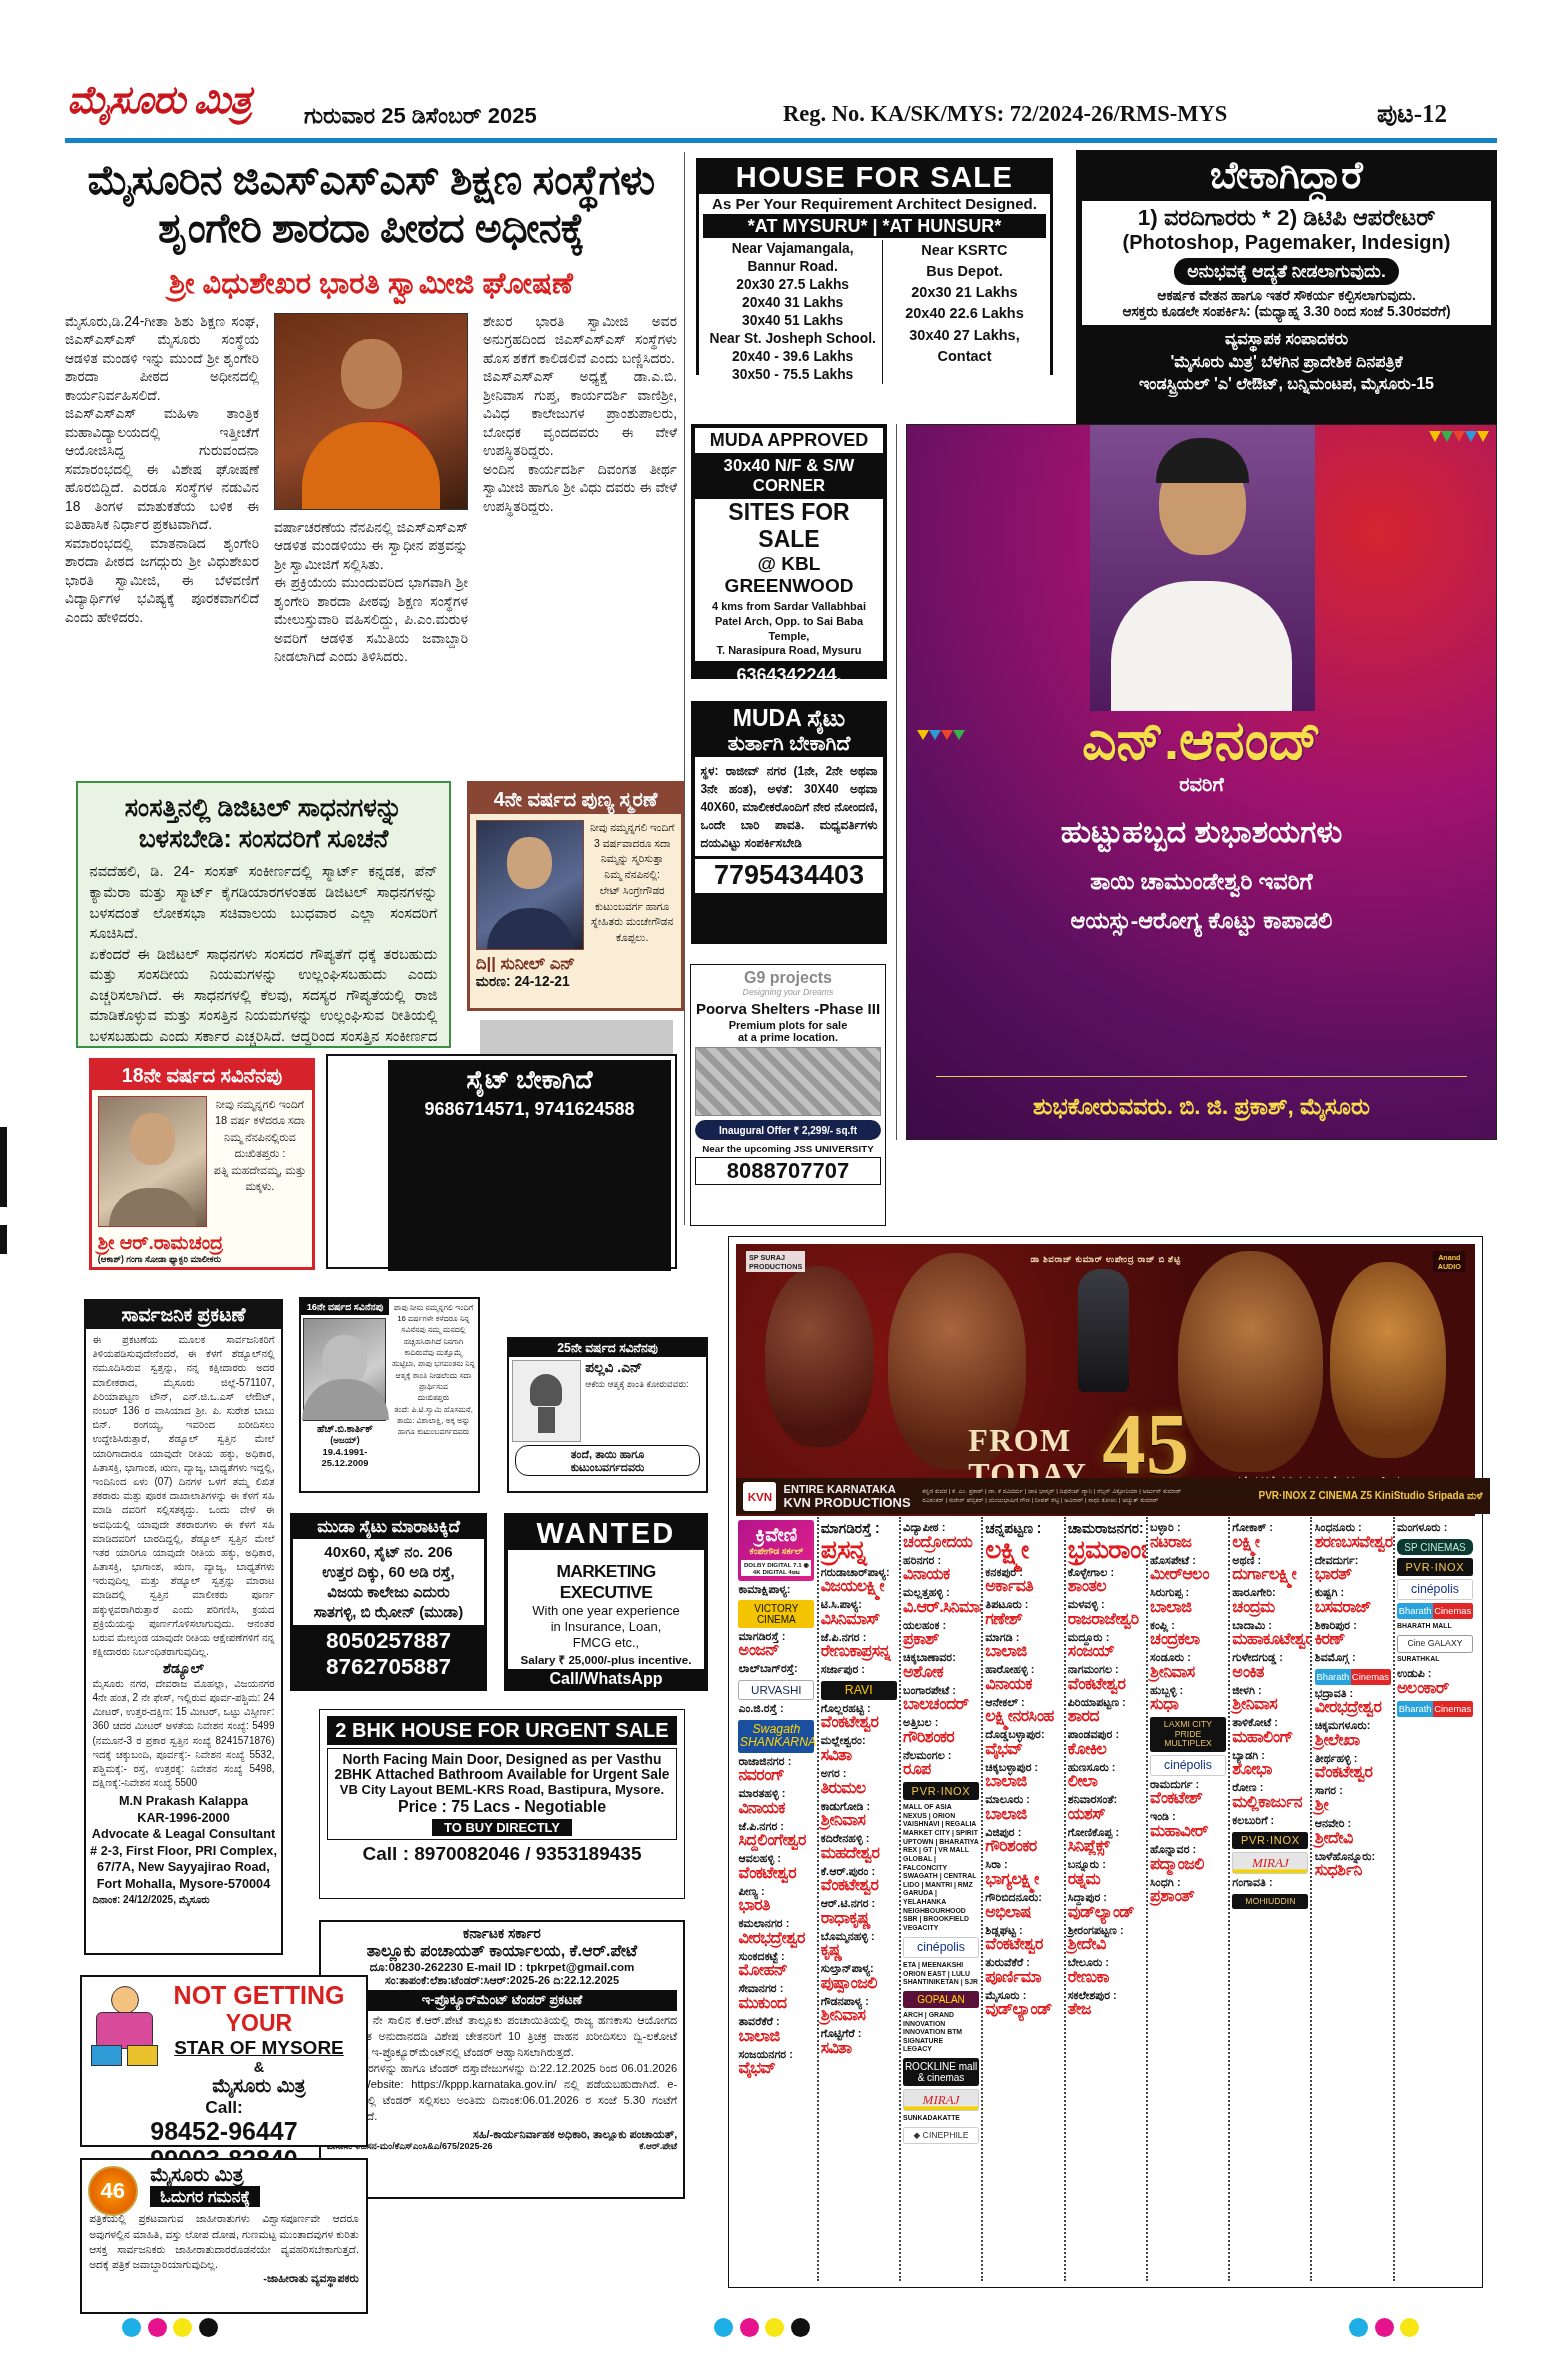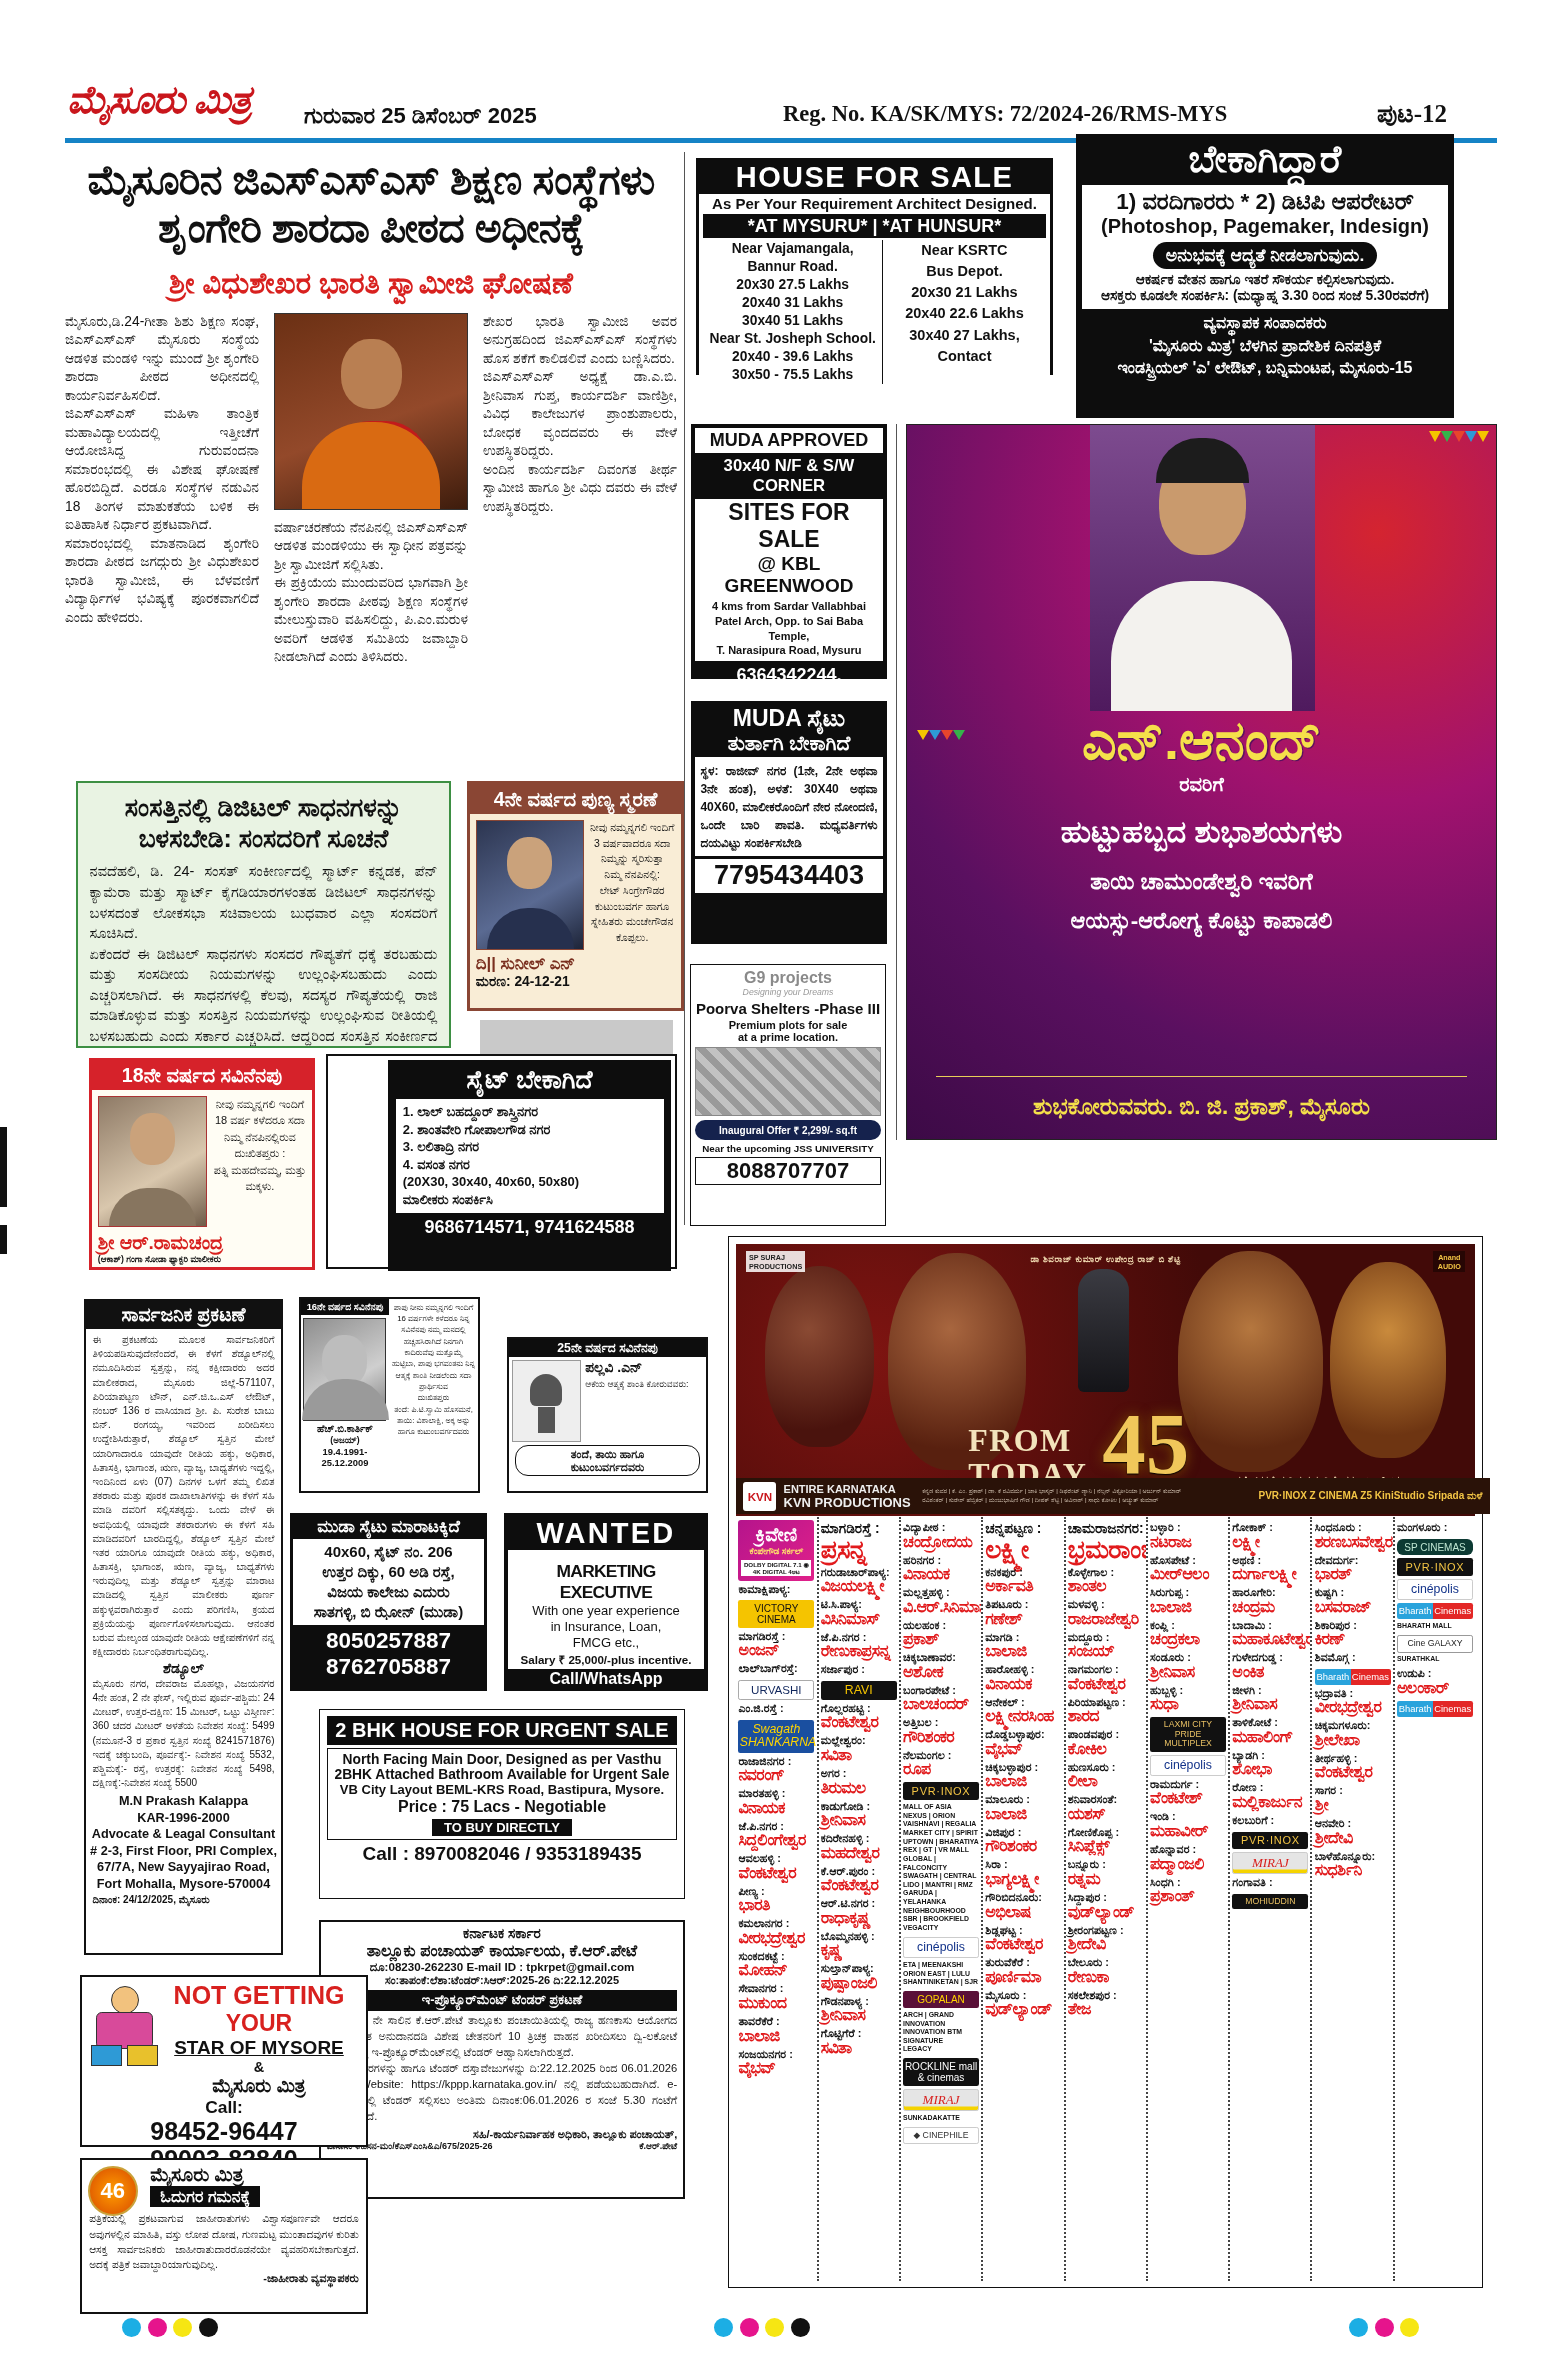--- a/index.html
+++ b/index.html
@@ -166,26 +166,20 @@
       <div class="pre" style="flex:1;font-size:11px;line-height:1.5;padding-left:5.8px;text-align:center;">ನೀವು ನಮ್ಮನ್ನಗಲಿ ಇಂದಿಗೆ 18 ವರ್ಷ ಕಳೆದರೂ ಸದಾ ನಿಮ್ಮ ನೆನಪಿನಲ್ಲಿರುವ ದುಃಖಿತಪ್ತರು :
 ಪತ್ನಿ ಮಹದೇವಮ್ಮ, ಮತ್ತು ಮಕ್ಕಳು.</div>
     </div>
     <div class="b red" style="font-size:19px;padding:0 5.8px;">ಶ್ರೀ ಆರ್.ರಾಮಚಂದ್ರ</div>
     <div class="b" style="font-size:8.7px;padding:0 5.8px;">(ಆಕಾಶ್) ಗಂಗಾ ಸೋಡಾ ಫ್ಯಾಕ್ಟರಿ ಮಾಲೀಕರು</div>
   </div>
 
   <div class="abs" style="left:326px;top:1054px;width:351px;height:215px;border:2.2px solid #111;background:#fff;">
     <div class="blackad" style="position:absolute;right:4.3px;top:4.3px;width:268px;height:202px;padding:4.3px 7.2px;">
       <div class="ctr b" style="font-size:25px;">ಸೈಟ್ ಬೇಕಾಗಿದೆ</div>
-      <div class="whitebox pre b" style="font-size:13px;margin-top:4.3px;padding:4.3px 7.2px;line-height:1.35;">1. ಲಾಲ್ ಬಹದ್ದೂರ್ ಶಾಸ್ತ್ರಿನಗರ
-2. ಶಾಂತವೇರಿ ಗೋಪಾಲಗೌಡ ನಗರ
-3. ಲಲಿತಾದ್ರಿ ನಗರ
-4. ವಸಂತ ನಗರ
-(20X30, 30x40, 40x60, 50x80)
-ಮಾಲೀಕರು ಸಂಪರ್ಕಿಸಿ</div>
       <div class="ctr b" style="font-size:18px;margin-top:4.3px;">9686714571, 9741624588</div>
     </div>
   </div>
 
   <div class="abs vrule" style="left:684px;top:152px;height:1073px;"></div>
   <div class="abs vrule" style="left:896px;top:424px;height:716px;"></div>
 
   <div class="abs blackad" style="left:696px;top:158px;width:357px;height:217px;padding:2.9px;">
     <div class="ctr b" style="font-size:29px;letter-spacing:1.4px;">HOUSE FOR SALE</div>
     <div class="whitebox" style="padding:1.4px 4.3px;">
@@ -236,21 +230,21 @@
     <div class="ctr" style="color:#9a9a9a;font-style:italic;font-size:8.7px;">Designing your Dreams</div>
     <div class="ctr b" style="font-size:15px;margin-top:2.9px;">Poorva Shelters -Phase III</div>
     <div class="ctr pre b" style="font-size:11px;margin-top:1.4px;">Premium plots for sale
 at a prime location.</div>
     <div style="height:67px;margin:4.3px 0;background:linear-gradient(45deg,#9a9a9a 25%,#c2c2c2 25%,#c2c2c2 50%,#9a9a9a 50%,#9a9a9a 75%,#c2c2c2 75%);background-size:20px 20px;border:0.7px solid #888;"></div>
     <div class="ctr b" style="background:#15224d;color:#fff;border-radius:10px;font-size:10px;padding:2.9px;">Inaugural Offer ₹ 2,299/- sq.ft</div>
     <div class="ctr b" style="font-size:9.8px;margin-top:2.9px;">Near the upcoming JSS UNIVERSITY</div>
     <div class="ctr b" style="font-size:22px;border:1.4px solid #111;margin-top:2.9px;">8088707707</div>
   </div>
 
-  <div class="abs blackad" style="left:1076px;top:134px;width:378px;height:284px;padding:4.3px 5.8px;">
+  <div class="abs blackad" style="left:1076px;top:150px;width:421px;height:284px;padding:4.3px 5.8px;">
     <div class="ctr b" style="font-size:38px;">ಬೇಕಾಗಿದ್ದಾರೆ</div>
     <div class="whitebox ctr" style="margin-top:2.9px;padding:4.3px 2.9px;">
       <div class="b" style="font-size:22.5px;">1) ವರದಿಗಾರರು  *  2) ಡಿಟಿಪಿ ಆಪರೇಟರ್</div>
       <div class="b" style="font-size:20px;">(Photoshop, Pagemaker, Indesign)</div>
       <div class="blackad b" style="display:inline-block;border-radius:16px;font-size:17.4px;padding:2.9px 13px;margin:3.6px 0;">ಅನುಭವಕ್ಕೆ ಆದ್ಯತೆ ನೀಡಲಾಗುವುದು.</div>
       <div class="b" style="font-size:13.8px;">ಆಕರ್ಷಕ ವೇತನ ಹಾಗೂ ಇತರೆ ಸೌಕರ್ಯ ಕಲ್ಪಿಸಲಾಗುವುದು.</div>
       <div class="b" style="font-size:13.8px;">ಆಸಕ್ತರು ಕೂಡಲೇ ಸಂಪರ್ಕಿಸಿ: (ಮಧ್ಯಾಹ್ನ 3.30 ರಿಂದ ಸಂಜೆ 5.30ರವರೆಗೆ)</div>
     </div>
     <div class="ctr pre b" style="font-size:16px;line-height:1.4;margin-top:3.6px;">ವ್ಯವಸ್ಥಾಪಕ ಸಂಪಾದಕರು
 'ಮೈಸೂರು ಮಿತ್ರ' ಬೆಳಗಿನ ಪ್ರಾದೇಶಿಕ ದಿನಪತ್ರಿಕೆ

